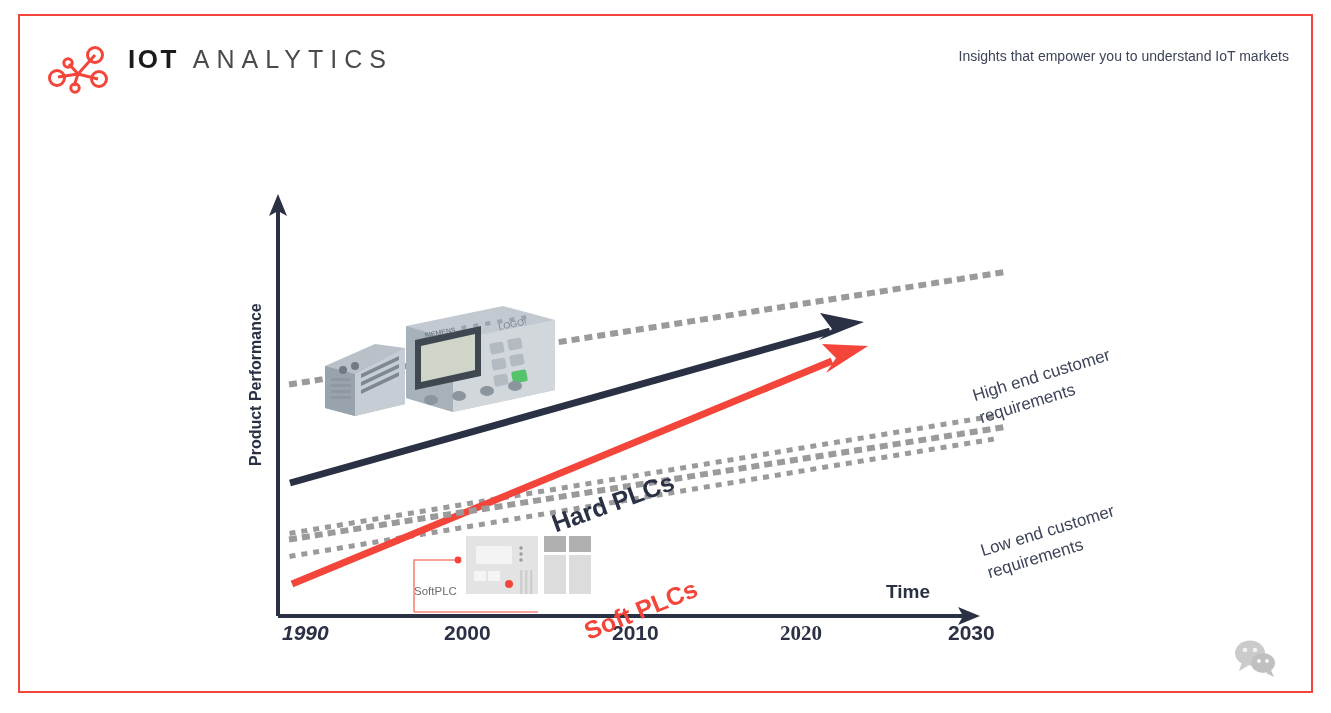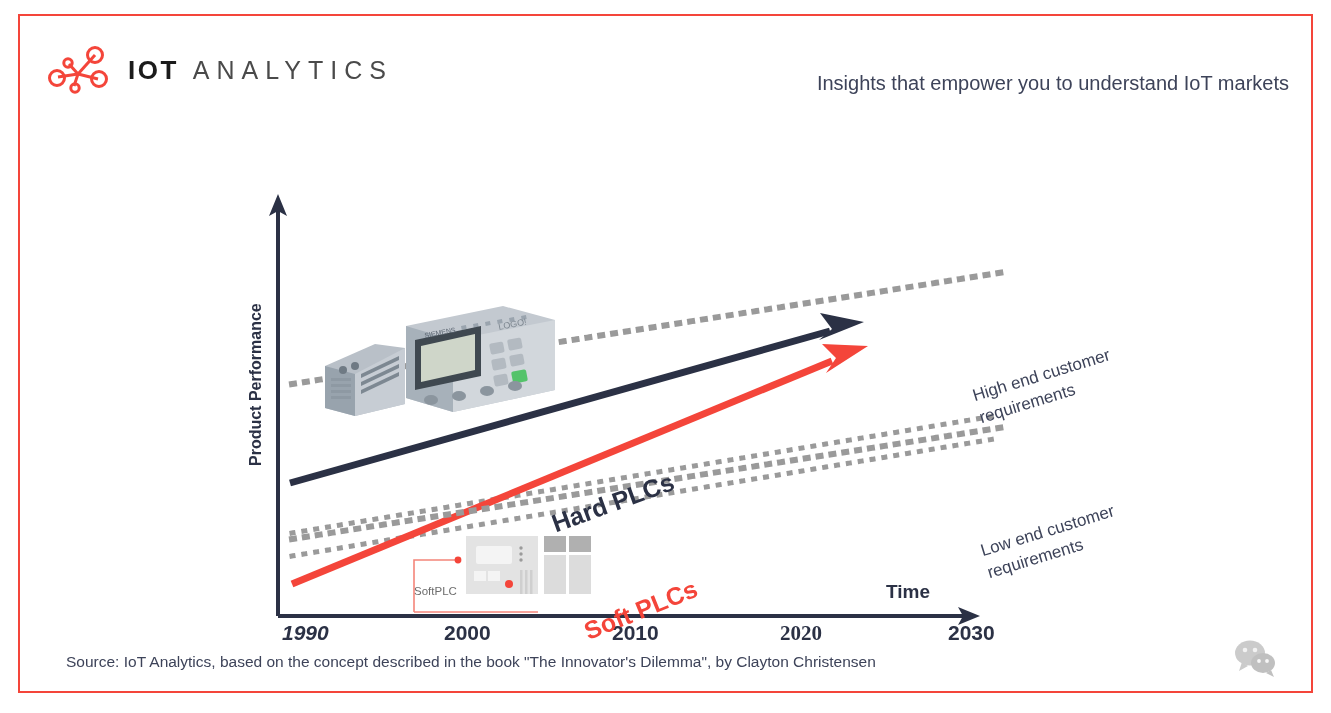--- a/index.html
+++ b/index.html
@@ -28,21 +28,21 @@
     position: absolute;
     left: 0; top: 0;
     width: 100%;
     height: 90px;
   }
   .logo-wrap {
     position: absolute;
     left: 22px;
     top: 28px;
     display: flex;
-    align-items: center;
+    align-items: flex-start;
   }
   .logo-mark {
     width: 70px;
     height: 52px;
   }
   .logo-text {
     margin-left: 16px;
     display: flex;
     align-items: baseline;
     white-space: nowrap;
@@ -56,22 +56,22 @@
   .logo-analytics {
     font-size: 25px;
     font-weight: 300;
     letter-spacing: 7px;
     color: #4a4a4a;
     margin-left: 14px;
   }
   .tagline {
     position: absolute;
     right: 22px;
-    top: 56px;
-    font-size: 20px;
+    top: 32px;
+    font-size: 14px;
     color: #3d4359;
     white-space: nowrap;
   }
   
   .title {
     position: absolute;
     left: 40px;
     top: 118px;
     font-size: 36px;
     font-weight: bold;
@@ -392,21 +392,20 @@
       <span>High end customer</span><br>
       <span>requirements</span>
     </div>
     <div class="lbl-low">
       <span>Low end customer</span><br>
       <span>requirements</span>
     </div>
   </div>
 
   <div class="footer">
-    <div class="source">Source: IoT Analytics, based on the concept described in the book "The Innovator's Dilemma", by Clayton Christensen</div>
     <div class="watermark">
       <svg class="wm-icon" viewBox="0 0 44 38">
         <g fill="#c9c9c9">
           <ellipse cx="17" cy="14" rx="15" ry="12.5"></ellipse>
           <polygon points="9,23 6,32 15,27"></polygon>
         </g>
         <g fill="#f2f2f2">
           <circle cx="12" cy="11" r="2.3"></circle>
           <circle cx="22" cy="11" r="2.3"></circle>
         </g>

